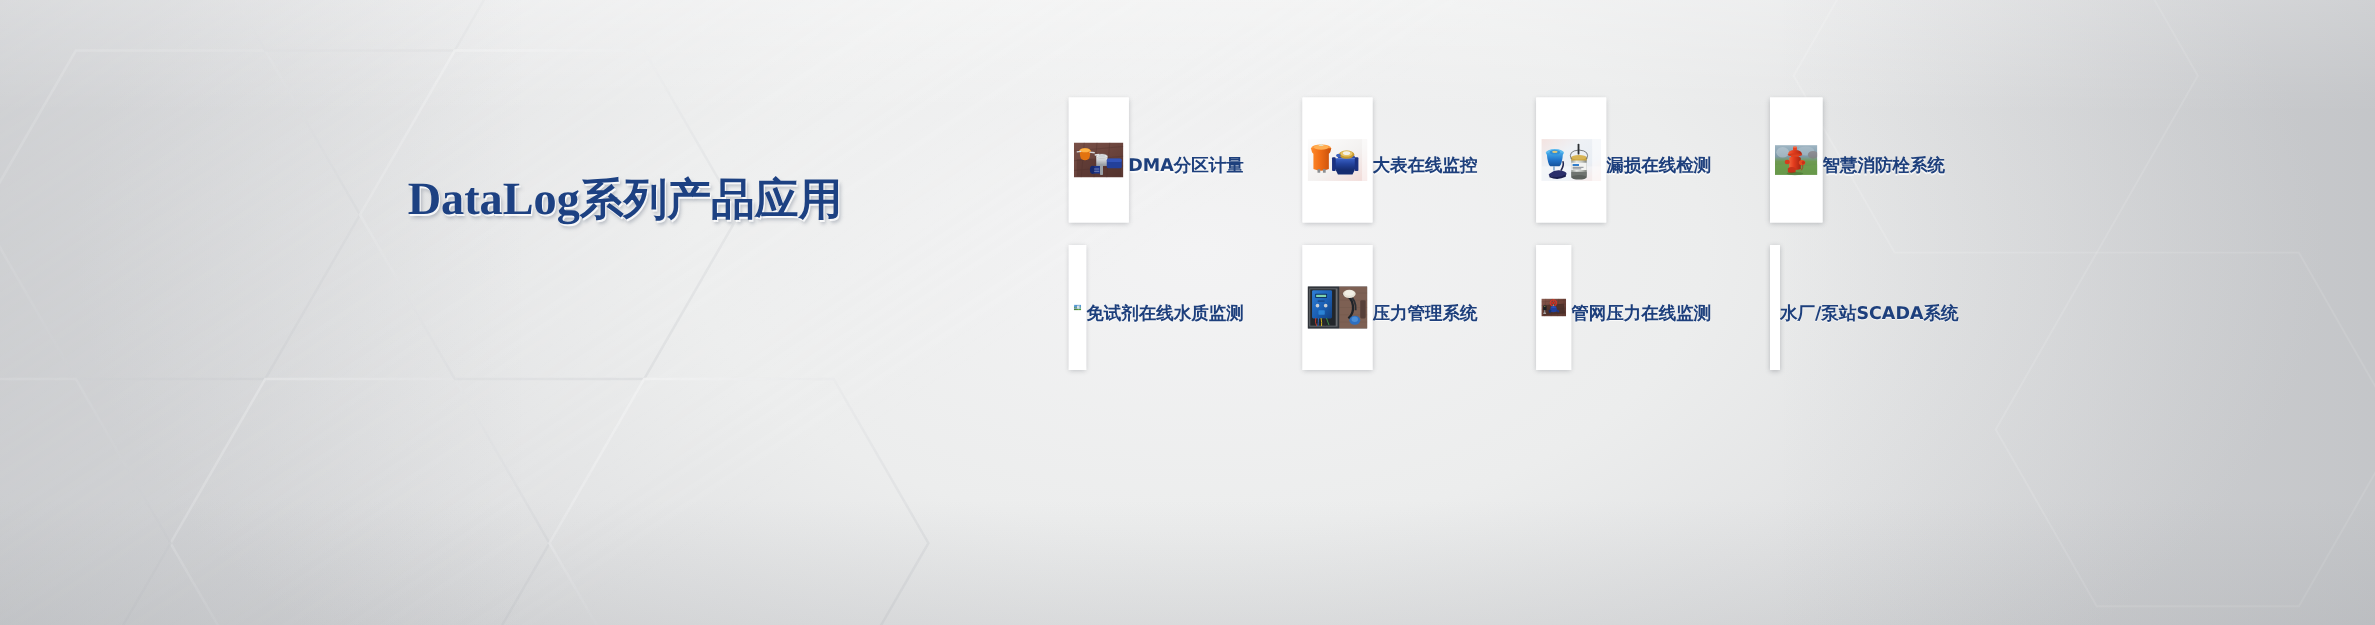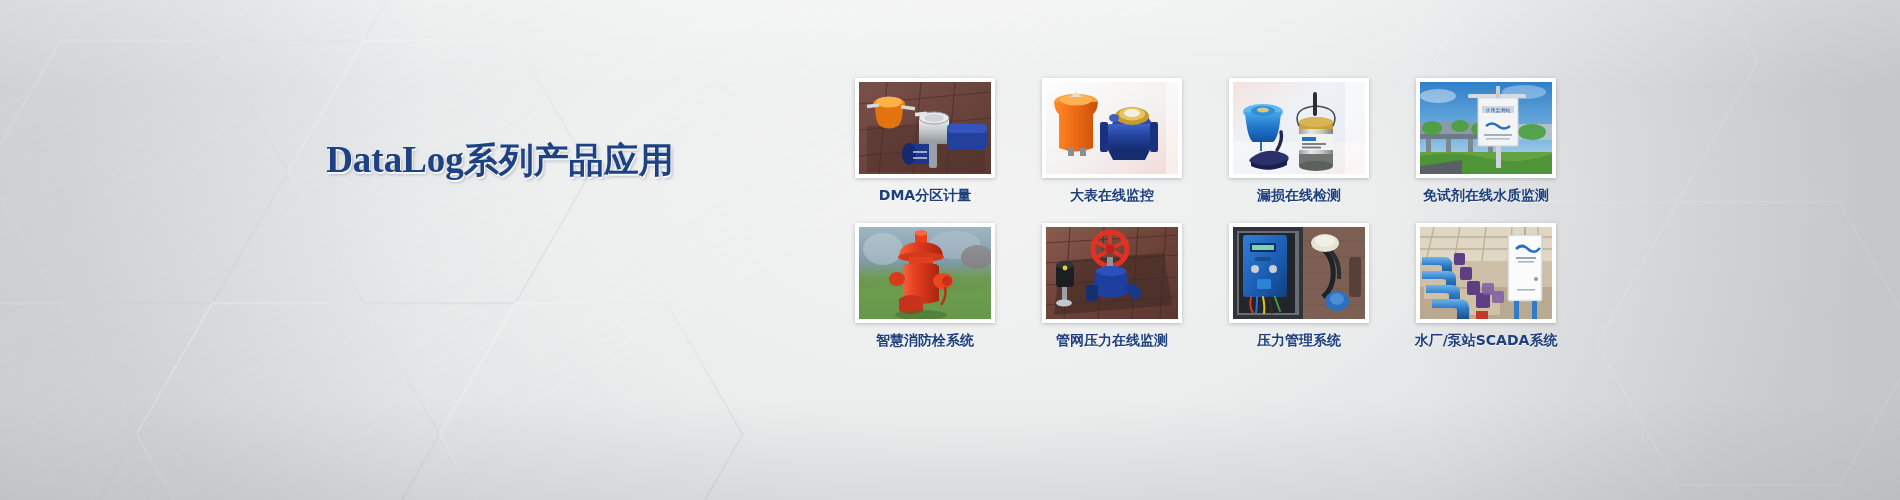--- a/index.html
+++ b/index.html
@@ -81,21 +81,20 @@
     top: 78px;
     display: grid;
     grid-template-columns: repeat(4, 140px);
     grid-template-rows: repeat(2, auto);
     column-gap: 47px;
     row-gap: 18px;
   }
   .card {
     width: 140px;
     display: flex;
-    flex-direction: column;
     align-items: center;
   }
   .thumb {
     width: 140px;
     height: 100px;
     background: #ffffff;
     border: 4px solid #ffffff;
     box-sizing: border-box;
     box-shadow: 0 1px 4px rgba(60,65,75,.30);
     overflow: hidden;
@@ -298,72 +297,20 @@
           <rect x="112" y="0" width="20" height="92" fill="#ffffff" opacity=".55"></rect>
         </svg>
       </div>
       <div class="card-label">漏损在线检测</div>
     </div>
 
     <div class="card">
       <div class="thumb">
         <svg viewBox="0 0 132 92" aria-hidden="true">
           <defs>
-            <linearGradient id="sky5" x1="0" y1="0" x2="0" y2="1">
-              <stop offset="0%" stop-color="#2f7fc8"></stop>
-                <stop offset="60%" stop-color="#79b4e0"></stop>
-                <stop offset="100%" stop-color="#cfe2f0"></stop>
-            </linearGradient>
-          </defs>
-          <rect width="132" height="92" fill="url(#sky5)"></rect>
-          <g opacity=".85">
-            <ellipse cx="18" cy="14" rx="18" ry="7" fill="#ffffff" opacity=".5"></ellipse>
-            <ellipse cx="104" cy="10" rx="22" ry="7" fill="#ffffff" opacity=".4"></ellipse>
-          </g>
-
-          <rect x="0" y="40" width="78" height="12" fill="#8d9aa4"></rect>
-          <rect x="0" y="52" width="78" height="5" fill="#6e7b86"></rect>
-          <g fill="#7b8892">
-            <rect x="6" y="57" width="5" height="16"></rect>
-            <rect x="26" y="57" width="5" height="16"></rect>
-            <rect x="48" y="57" width="5" height="16"></rect>
-            <rect x="68" y="57" width="5" height="16"></rect>
-          </g>
-          <rect x="78" y="42" width="54" height="16" fill="#b9c4cc" opacity=".85"></rect>
-          <g fill="#49a03e" opacity=".9">
-            <ellipse cx="12" cy="46" rx="10" ry="7"></ellipse>
-            <ellipse cx="40" cy="44" rx="9" ry="6"></ellipse>
-            <ellipse cx="62" cy="47" rx="11" ry="7"></ellipse>
-            <ellipse cx="112" cy="50" rx="14" ry="8"></ellipse>
-          </g>
-
-          <rect x="0" y="70" width="132" height="22" fill="#63a441"></rect>
-          <path d="M0 74 q34 -6 66 2 t66 -4 l0 20 l-132 0z" fill="#4f9436"></path>
-
-          <path d="M0 84 l42 -6 l0 14 l-42 0z" fill="#5b6066"></path>
-
-          <rect x="58" y="16" width="40" height="48" fill="#f2f4f6" stroke="#cdd3d8"></rect>
-          <rect x="62" y="24" width="32" height="7" fill="#cfd8e0"></rect>
-          <text x="78" y="30" font-size="5" fill="#2a4f8f" text-anchor="middle" font-family="DejaVu Sans, sans-serif">水质监测站</text>
-          <path d="M66 44 q6 -5 12 0 q6 5 12 0" stroke="#2a6fbd" stroke-width="2.4" fill="none"></path>
-          <rect x="64" y="52" width="28" height="2" fill="#9fb0c2"></rect>
-          <rect x="66" y="56" width="24" height="1.6" fill="#b0bdc9"></rect>
-          <rect x="76" y="64" width="5" height="22" fill="#cfd5da"></rect>
-
-          <rect x="48" y="12" width="58" height="4" rx="1.5" fill="#d5dbe0"></rect>
-          <rect x="76" y="4" width="4" height="12" fill="#c6ccd1"></rect>
-        </svg>
-      </div>
-      <div class="card-label">免试剂在线水质监测</div>
-    </div>
-
-    <div class="card">
-      <div class="thumb">
-        <svg viewBox="0 0 132 92" aria-hidden="true">
-          <defs>
             <linearGradient id="bg4" x1="0" y1="0" x2="0" y2="1">
               <stop offset="0%" stop-color="#9fb6c4"></stop>
                 <stop offset="38%" stop-color="#7f9aa8"></stop>
               <stop offset="55%" stop-color="#6f9a52"></stop>
                 <stop offset="100%" stop-color="#5d8c42"></stop>
             </linearGradient>
             <linearGradient id="red4" x1="0" y1="0" x2="1" y2="0">
               <stop offset="0%" stop-color="#f4623a"></stop>
                 <stop offset="40%" stop-color="#e23b1d"></stop>
                 <stop offset="100%" stop-color="#a82511"></stop>
@@ -393,54 +340,66 @@
           <ellipse cx="62" cy="88" rx="26" ry="5" fill="#3e6a2c" opacity=".5"></ellipse>
         </svg>
       </div>
       <div class="card-label">智慧消防栓系统</div>
     </div>
 
     <div class="card">
       <div class="thumb">
         <svg viewBox="0 0 132 92" aria-hidden="true">
           <defs>
-            <linearGradient id="brick7" x1="0" y1="0" x2="1" y2="1">
-              <stop offset="0%" stop-color="#8a5c50"></stop>
-                <stop offset="45%" stop-color="#6f4439"></stop>
-                <stop offset="100%" stop-color="#5b3730"></stop>
-            </linearGradient>
-          </defs>
-          <rect width="132" height="92" fill="url(#brick7)"></rect>
-          <g stroke="#4a2d28" stroke-width="1.2" opacity=".75">
-            <path d="M0 16 L132 8 M0 36 L132 28 M0 58 L132 50 M0 78 L132 70"></path>
-            <path d="M24 0 L18 92 M58 0 L52 92 M92 0 L86 92 M120 0 L114 92"></path>
-          </g>
-
-          <path d="M14 34 L118 26 L126 78 L8 88 z" fill="#3c2823" opacity=".55"></path>
-
-          <circle cx="64" cy="22" r="17" fill="none" stroke="#e03224" stroke-width="5"></circle>
-          <g stroke="#e03224" stroke-width="4" stroke-linecap="round">
-            <path d="M64 22 L64 6 M64 22 L78 31 M64 22 L50 31 M64 22 L80 14 M64 22 L48 14"></path>
-          </g>
-          <circle cx="64" cy="22" r="4.5" fill="#b9241a"></circle>
-
-          <rect x="61" y="30" width="6" height="14" fill="#8e949a"></rect>
-          <path d="M50 44 q14 -8 30 0 l4 22 q-20 9 -38 0z" fill="#1f3f9e"></path>
-          <ellipse cx="65" cy="44" rx="15" ry="5" fill="#2a50bb"></ellipse>
-          <path d="M84 56 q10 2 12 12 l-8 6 q-4 -10 -10 -12z" fill="#1b378c"></path>
-          <rect x="40" y="58" width="12" height="16" rx="2" fill="#16306f"></rect>
-
-          <rect x="10" y="38" width="18" height="22" rx="3" fill="#1c1f22"></rect>
-          <ellipse cx="19" cy="38" rx="9" ry="3.5" fill="#2e3337"></ellipse>
-          <circle cx="19" cy="41" r="2.4" fill="#e2cf3a"></circle>
-          <rect x="16" y="60" width="5" height="14" fill="#9aa0a6"></rect>
-          <ellipse cx="18" cy="76" rx="8" ry="3.5" fill="#c3c8cc"></ellipse>
-        </svg>
-      </div>
-      <div class="card-label">管网压力在线监测</div>
+            <linearGradient id="sky5" x1="0" y1="0" x2="0" y2="1">
+              <stop offset="0%" stop-color="#2f7fc8"></stop>
+                <stop offset="60%" stop-color="#79b4e0"></stop>
+                <stop offset="100%" stop-color="#cfe2f0"></stop>
+            </linearGradient>
+          </defs>
+          <rect width="132" height="92" fill="url(#sky5)"></rect>
+          <g opacity=".85">
+            <ellipse cx="18" cy="14" rx="18" ry="7" fill="#ffffff" opacity=".5"></ellipse>
+            <ellipse cx="104" cy="10" rx="22" ry="7" fill="#ffffff" opacity=".4"></ellipse>
+          </g>
+
+          <rect x="0" y="40" width="78" height="12" fill="#8d9aa4"></rect>
+          <rect x="0" y="52" width="78" height="5" fill="#6e7b86"></rect>
+          <g fill="#7b8892">
+            <rect x="6" y="57" width="5" height="16"></rect>
+            <rect x="26" y="57" width="5" height="16"></rect>
+            <rect x="48" y="57" width="5" height="16"></rect>
+            <rect x="68" y="57" width="5" height="16"></rect>
+          </g>
+          <rect x="78" y="42" width="54" height="16" fill="#b9c4cc" opacity=".85"></rect>
+          <g fill="#49a03e" opacity=".9">
+            <ellipse cx="12" cy="46" rx="10" ry="7"></ellipse>
+            <ellipse cx="40" cy="44" rx="9" ry="6"></ellipse>
+            <ellipse cx="62" cy="47" rx="11" ry="7"></ellipse>
+            <ellipse cx="112" cy="50" rx="14" ry="8"></ellipse>
+          </g>
+
+          <rect x="0" y="70" width="132" height="22" fill="#63a441"></rect>
+          <path d="M0 74 q34 -6 66 2 t66 -4 l0 20 l-132 0z" fill="#4f9436"></path>
+
+          <path d="M0 84 l42 -6 l0 14 l-42 0z" fill="#5b6066"></path>
+
+          <rect x="58" y="16" width="40" height="48" fill="#f2f4f6" stroke="#cdd3d8"></rect>
+          <rect x="62" y="24" width="32" height="7" fill="#cfd8e0"></rect>
+          <text x="78" y="30" font-size="5" fill="#2a4f8f" text-anchor="middle" font-family="DejaVu Sans, sans-serif">水质监测站</text>
+          <path d="M66 44 q6 -5 12 0 q6 5 12 0" stroke="#2a6fbd" stroke-width="2.4" fill="none"></path>
+          <rect x="64" y="52" width="28" height="2" fill="#9fb0c2"></rect>
+          <rect x="66" y="56" width="24" height="1.6" fill="#b0bdc9"></rect>
+          <rect x="76" y="64" width="5" height="22" fill="#cfd5da"></rect>
+
+          <rect x="48" y="12" width="58" height="4" rx="1.5" fill="#d5dbe0"></rect>
+          <rect x="76" y="4" width="4" height="12" fill="#c6ccd1"></rect>
+        </svg>
+      </div>
+      <div class="card-label">免试剂在线水质监测</div>
     </div>
 
     <div class="card">
       <div class="thumb">
         <svg viewBox="0 0 132 92" aria-hidden="true">
           <defs>
             <linearGradient id="pan6" x1="0" y1="0" x2="1" y2="1">
               <stop offset="0%" stop-color="#2f7fd6"></stop>
                 <stop offset="55%" stop-color="#1b5fb4"></stop>
                 <stop offset="100%" stop-color="#12407f"></stop>
@@ -475,20 +434,60 @@
           <path d="M78 16 q20 6 22 26 q2 18 -10 28" stroke="#1f2328" stroke-width="5" fill="none"></path>
           <path d="M92 20 q16 10 14 32" stroke="#2a2e33" stroke-width="4" fill="none"></path>
           <ellipse cx="92" cy="16" rx="14" ry="9" fill="#e6e2d5"></ellipse>
           <ellipse cx="92" cy="14" rx="10" ry="6" fill="#f2efe5"></ellipse>
           <ellipse cx="104" cy="74" rx="12" ry="10" fill="#2d6fc0"></ellipse>
           <ellipse cx="104" cy="72" rx="7" ry="6" fill="#4b8ed6"></ellipse>
           <rect x="116" y="30" width="12" height="40" rx="3" fill="#564039"></rect>
         </svg>
       </div>
       <div class="card-label">压力管理系统</div>
+    </div>
+
+    <div class="card">
+      <div class="thumb">
+        <svg viewBox="0 0 132 92" aria-hidden="true">
+          <defs>
+            <linearGradient id="brick7" x1="0" y1="0" x2="1" y2="1">
+              <stop offset="0%" stop-color="#8a5c50"></stop>
+                <stop offset="45%" stop-color="#6f4439"></stop>
+                <stop offset="100%" stop-color="#5b3730"></stop>
+            </linearGradient>
+          </defs>
+          <rect width="132" height="92" fill="url(#brick7)"></rect>
+          <g stroke="#4a2d28" stroke-width="1.2" opacity=".75">
+            <path d="M0 16 L132 8 M0 36 L132 28 M0 58 L132 50 M0 78 L132 70"></path>
+            <path d="M24 0 L18 92 M58 0 L52 92 M92 0 L86 92 M120 0 L114 92"></path>
+          </g>
+
+          <path d="M14 34 L118 26 L126 78 L8 88 z" fill="#3c2823" opacity=".55"></path>
+
+          <circle cx="64" cy="22" r="17" fill="none" stroke="#e03224" stroke-width="5"></circle>
+          <g stroke="#e03224" stroke-width="4" stroke-linecap="round">
+            <path d="M64 22 L64 6 M64 22 L78 31 M64 22 L50 31 M64 22 L80 14 M64 22 L48 14"></path>
+          </g>
+          <circle cx="64" cy="22" r="4.5" fill="#b9241a"></circle>
+
+          <rect x="61" y="30" width="6" height="14" fill="#8e949a"></rect>
+          <path d="M50 44 q14 -8 30 0 l4 22 q-20 9 -38 0z" fill="#1f3f9e"></path>
+          <ellipse cx="65" cy="44" rx="15" ry="5" fill="#2a50bb"></ellipse>
+          <path d="M84 56 q10 2 12 12 l-8 6 q-4 -10 -10 -12z" fill="#1b378c"></path>
+          <rect x="40" y="58" width="12" height="16" rx="2" fill="#16306f"></rect>
+
+          <rect x="10" y="38" width="18" height="22" rx="3" fill="#1c1f22"></rect>
+          <ellipse cx="19" cy="38" rx="9" ry="3.5" fill="#2e3337"></ellipse>
+          <circle cx="19" cy="41" r="2.4" fill="#e2cf3a"></circle>
+          <rect x="16" y="60" width="5" height="14" fill="#9aa0a6"></rect>
+          <ellipse cx="18" cy="76" rx="8" ry="3.5" fill="#c3c8cc"></ellipse>
+        </svg>
+      </div>
+      <div class="card-label">管网压力在线监测</div>
     </div>
 
     <div class="card">
       <div class="thumb">
         <svg viewBox="0 0 132 92" aria-hidden="true">
           <defs>
             <linearGradient id="pipe8" x1="0" y1="0" x2="0" y2="1">
               <stop offset="0%" stop-color="#6fb4e8"></stop>
                 <stop offset="45%" stop-color="#2f7cc8"></stop>
                 <stop offset="100%" stop-color="#1a5088"></stop>

